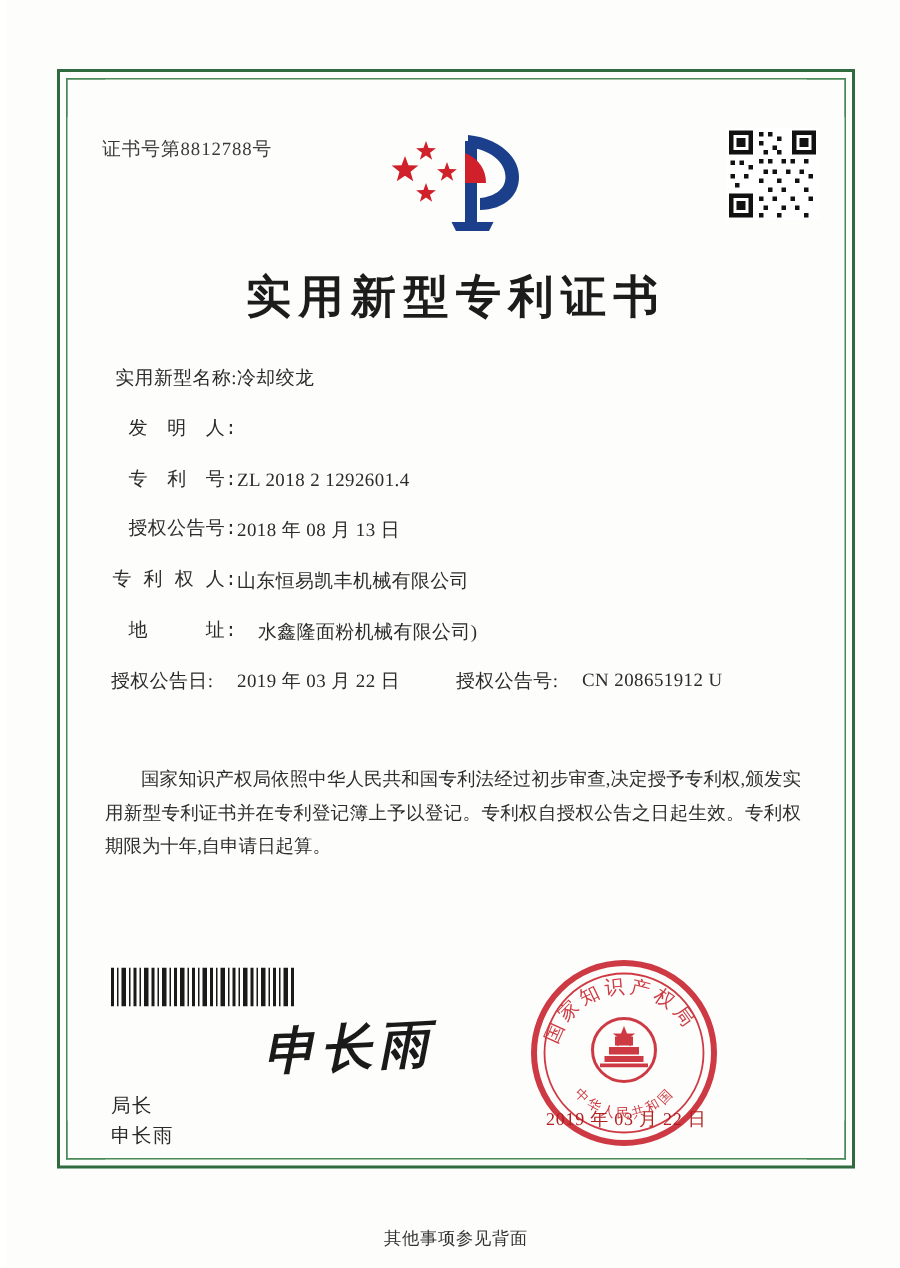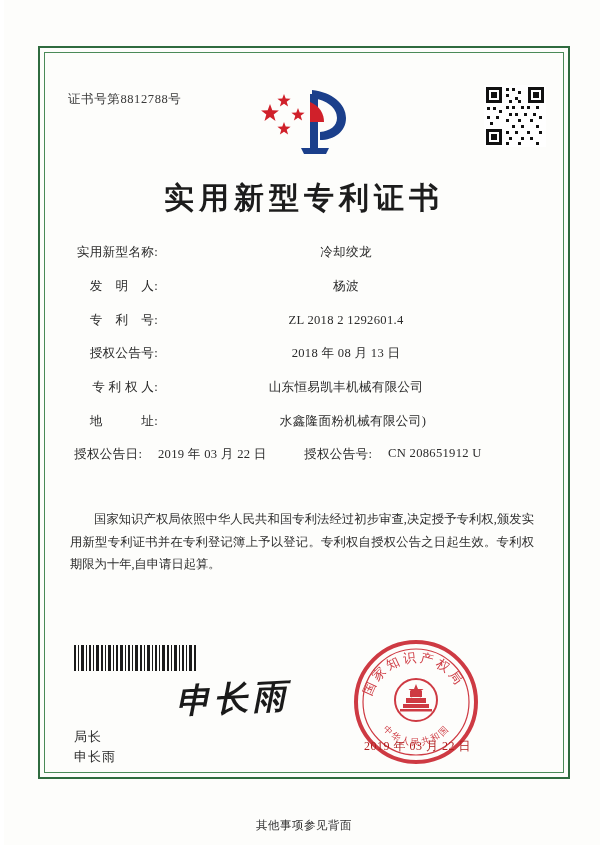--- a/index.html
+++ b/index.html
@@ -101,25 +101,24 @@
     line-height: 1.45;
     color: #2b2b2b;
   }
   .field-label {
     flex: 0 0 auto;
     white-space: pre;
     letter-spacing: 0.3px;
     text-align: right;
   }
   .field-label.w-name { width: 84px; }
-  .field-label.w-std  { width: 84px; }
+  .field-label.w-std  { width: 84px; font-family: Liberation Mono, monospace; }
   .field-value {
     flex: 1 1 auto;
     letter-spacing: 0.3px;
-    text-align: center;
   }
   .field-value .sub {
     display: block;
     margin-left: 14px;
   }
 
   .row-dual {
     display: flex;
     align-items: baseline;
     font-size: 12.6px;
@@ -299,21 +298,20 @@
 
   <div class="fields">
 
     <div class="field-row">
       <span class="field-label w-name">实用新型名称:</span>
       <span class="field-value">冷却绞龙</span>
     </div>
 
     <div class="field-row">
       <span class="field-label w-std">发　明　人:</span>
-      <span class="field-value">杨波</span>
     </div>
 
     <div class="field-row">
       <span class="field-label w-std">专　利　号:</span>
       <span class="field-value">ZL 2018 2 1292601.4</span>
     </div>
 
     <div class="field-row">
       <span class="field-label w-std">授权公告号:</span>
       <span class="field-value">2018 年 08 月 13 日</span>

